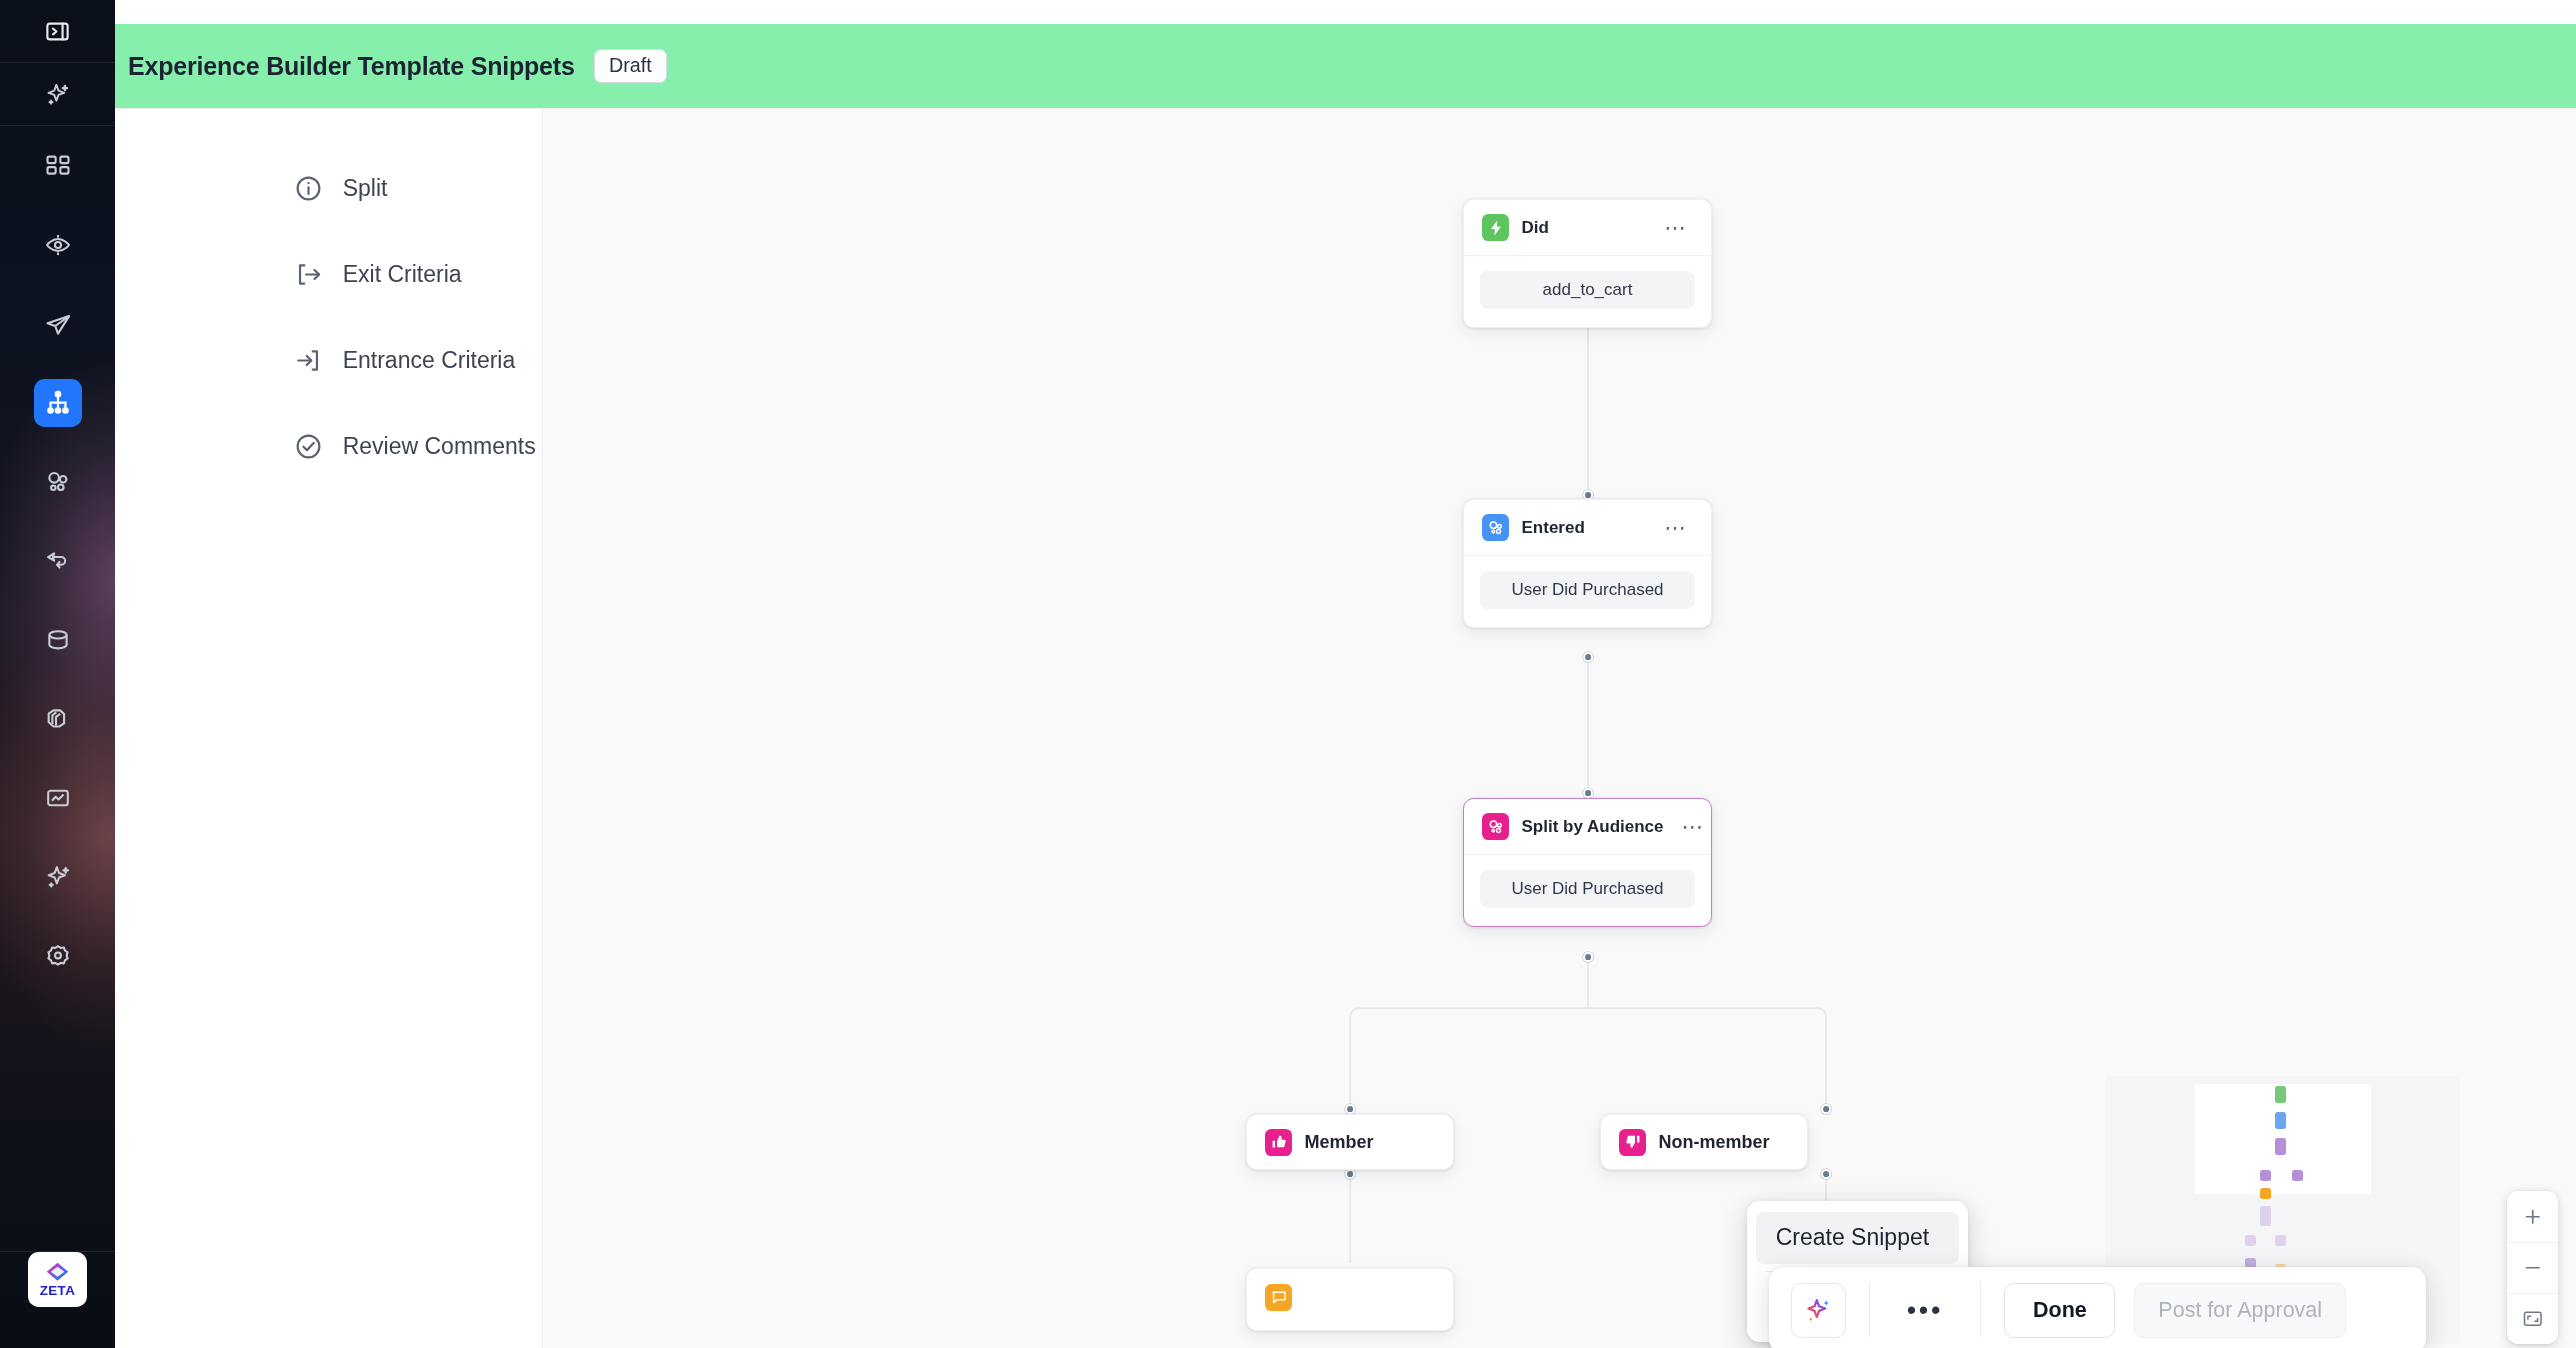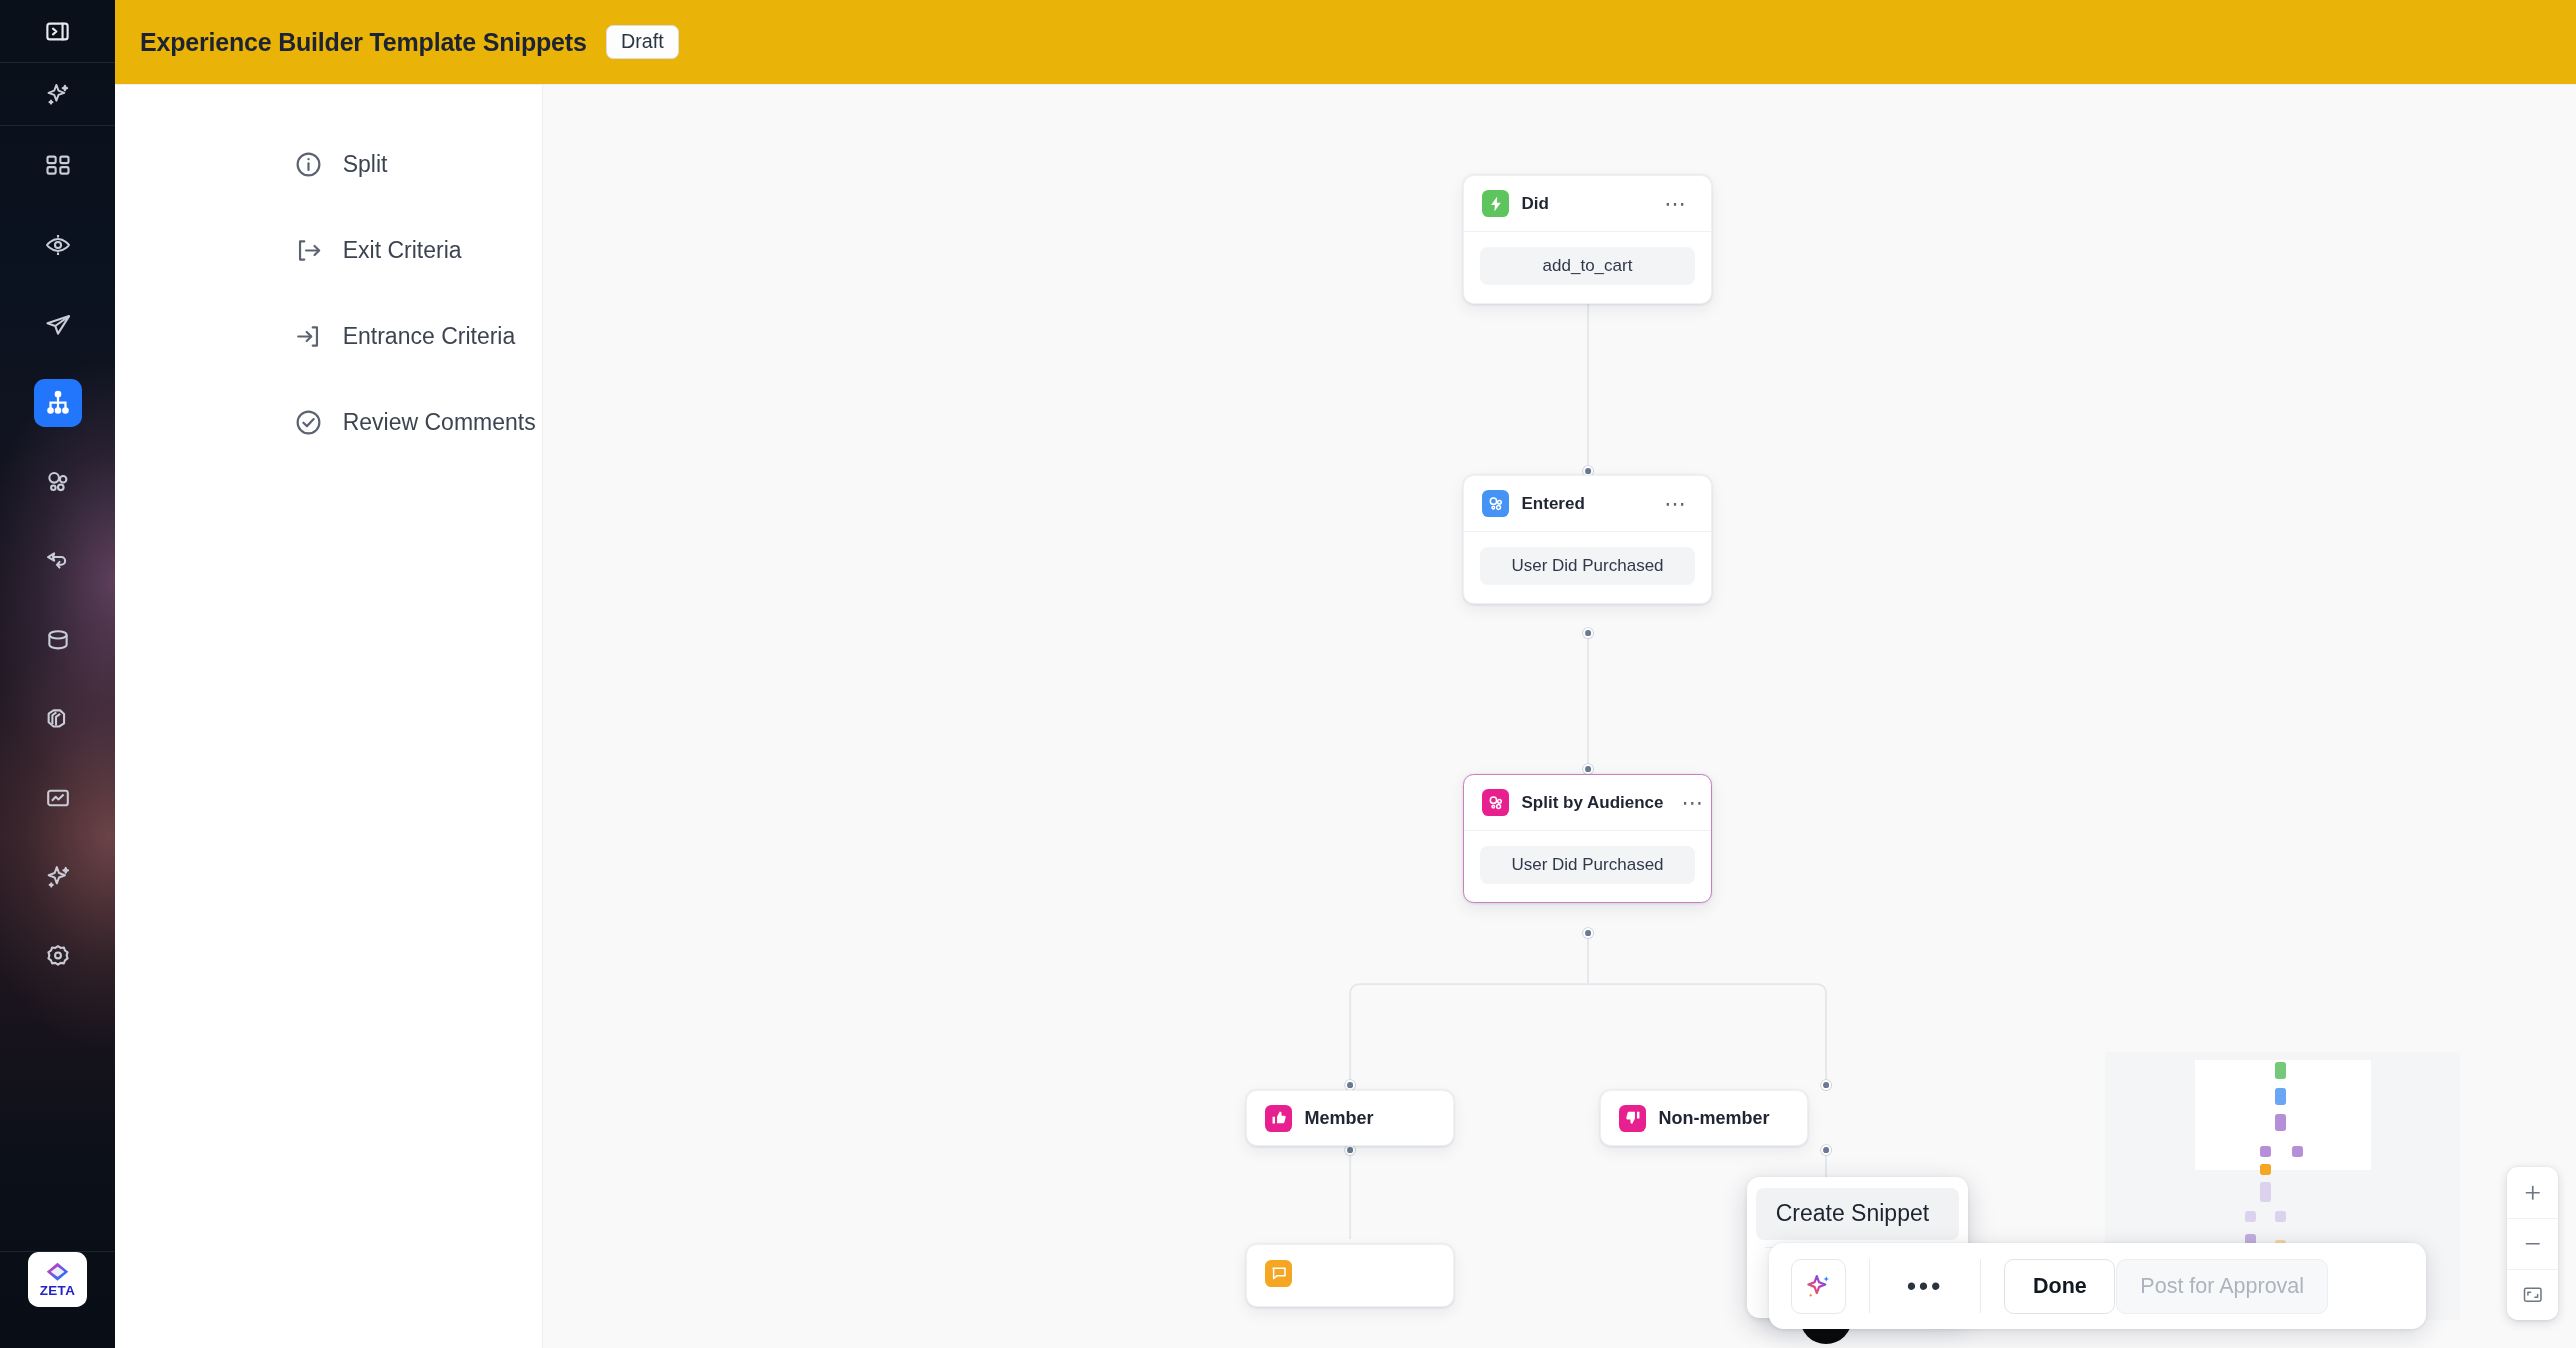--- a/index.html
+++ b/index.html
@@ -41,22 +41,22 @@
   }
   .logo-card {
     width: 59px; height: 55px; background: #fff; border-radius: 10.7px;
     display: flex; flex-direction: column; align-items: center; justify-content: center; gap: 0.9px;
   }
   .logo-word { font-size: 13.4px; font-weight: 700; letter-spacing: 0.4px; color: #2323c8; line-height: 1; }
 
   
   #main { flex: 1; position: relative; height: 1349px; background: #fff; }
   #topbar {
-    height: 85px; display: flex; align-items: center; padding-left: 25px; gap: 19px;
-    background: #eab308; border-bottom: 0.9px solid #eceef1;
+    height: 85px; display: flex; align-items: center; padding-left: 13px; gap: 19px;
+    background: #86efac; border-bottom: 0.9px solid #eceef1; margin-top: 24px;
   }
   #doc-title { font-size: 25px; font-weight: 700; color: #1c2333; letter-spacing: -0.2px; }
   #status-badge {
     font-size: 19.7px; color: #2b3445; border: 0.9px solid #d9dde3; border-radius: 7.2px;
     padding: 6.3px 14.3px; background: #fdfdfd; line-height: 1;
   }
 
   #body-row { display: flex; height: 1264px; }
 
   
@@ -139,21 +139,21 @@
   #ai-btn svg { width: 29px; height: 29px; display: block; }
   .vdiv { width: 0.9px; height: 54px; background: #e9ebef; margin: 0 23px; }
   #more-btn { font-size: 27px; color: #2b3340; letter-spacing: 2.7px; line-height: 0; cursor: pointer; padding: 9px 14.3px; }
   #done-btn {
     height: 55px; min-width: 111px; padding: 0 15px; border: 0.9px solid #dfe3e8; border-radius: 9.8px;
     background: #fff; font-size: 21.5px; font-weight: 700; color: #121821; cursor: pointer;
     font-family: "Liberation Sans", sans-serif;
   }
   #post-btn {
     height: 55px; padding: 0 23px; border: 0.9px solid #eceef1; border-radius: 9.8px;
-    background: #f7f8f9; font-size: 21.5px; color: #aeb4bd; margin-left: 1px; cursor: not-allowed;
+    background: #f7f8f9; font-size: 21.5px; color: #aeb4bd; margin-left: 19px; cursor: not-allowed;
     font-family: "Liberation Sans", sans-serif;
   }
 
   
   #minimap {
     position: absolute; right: 116px; bottom: 29px; width: 355px; height: 268px;
     background: #f4f5f6; border-radius: 3.6px; overflow: hidden;
   }
   #mm-view { position: absolute; background: #fff; }
   .mm-node { position: absolute; border-radius: 2.7px; }

